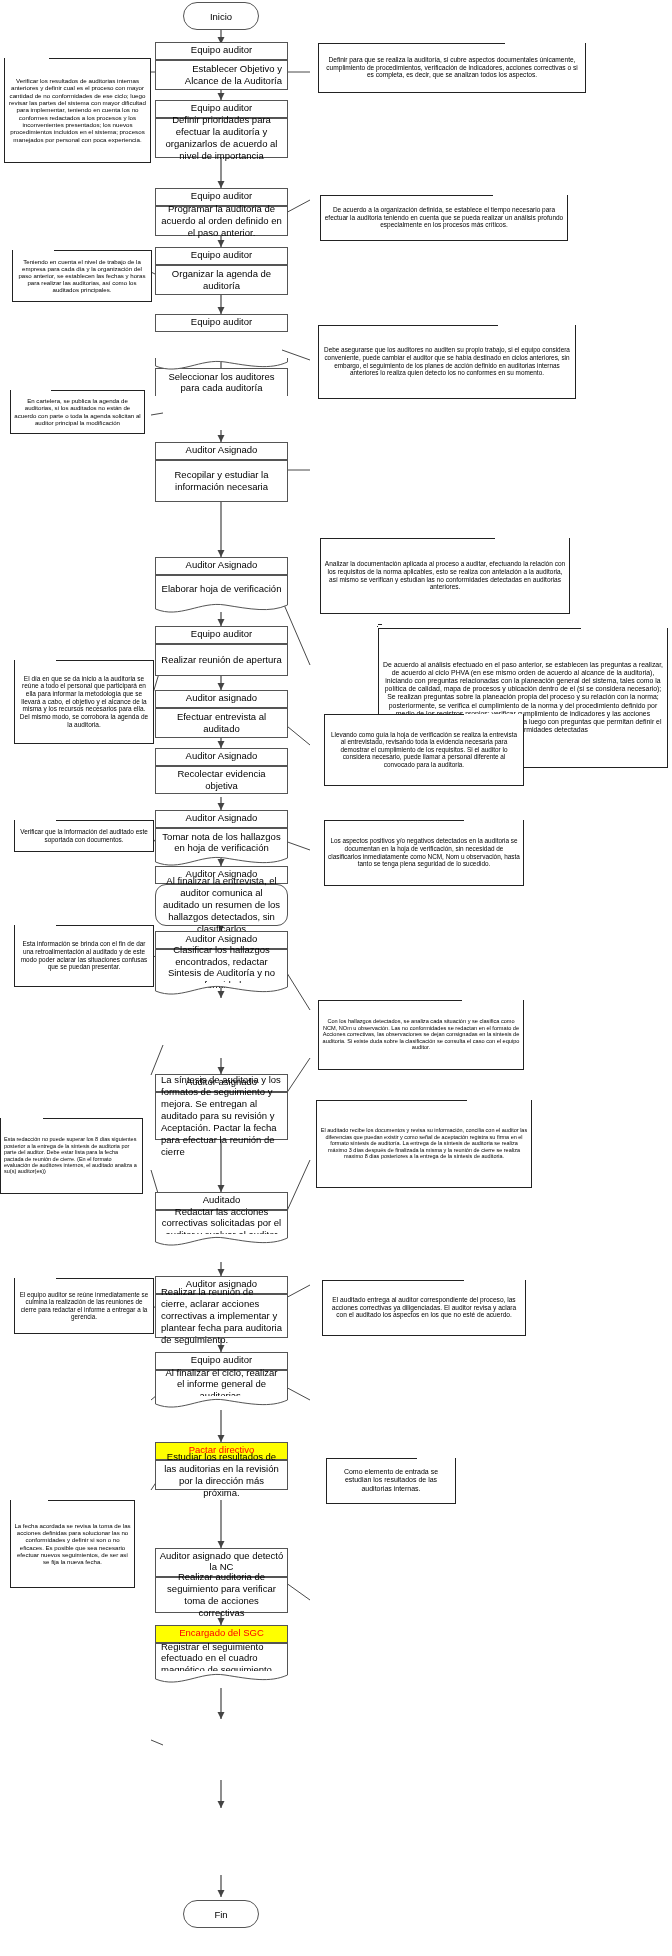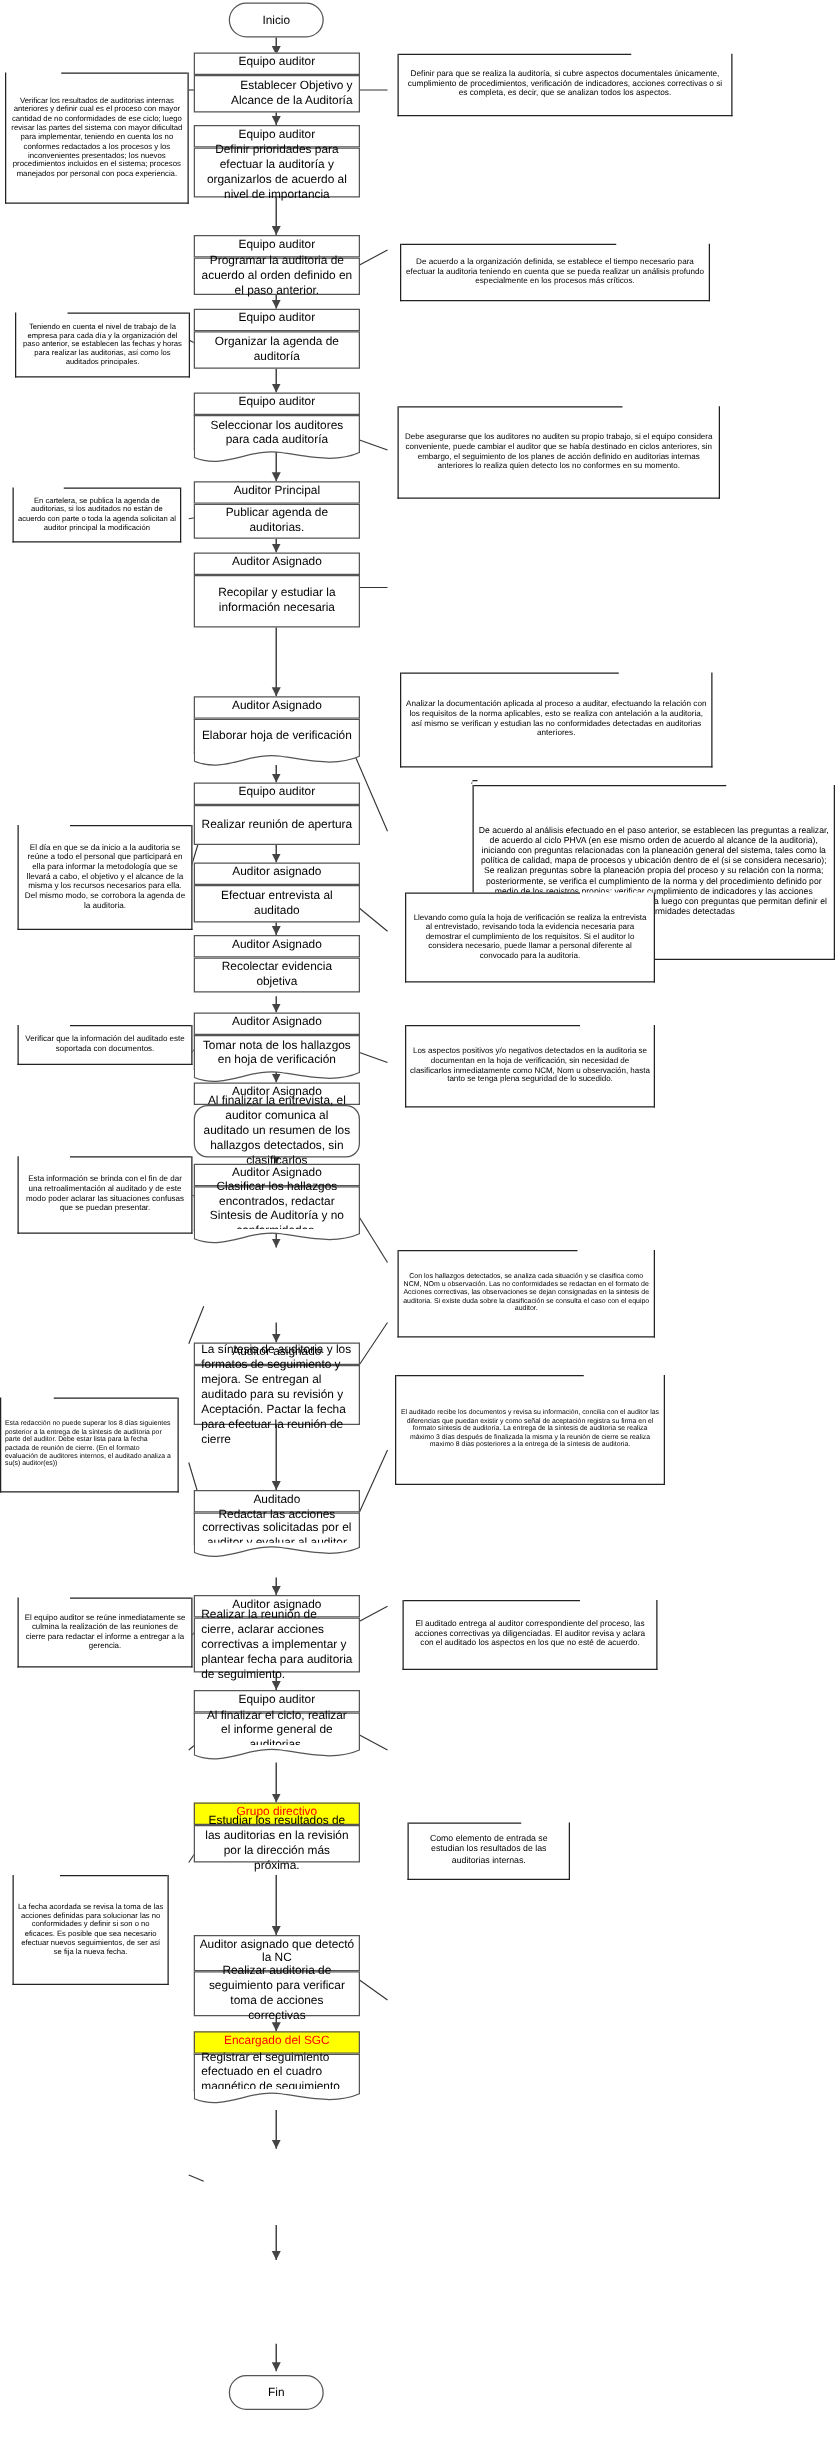--- a/index.html
+++ b/index.html
@@ -162,30 +162,26 @@
     <div class="body" style="height:30px;">Programar la auditoria de acuerdo  al orden definido en el paso anterior.</div>
   </div>
 
   <div class="node" style="left:155px;top:247px;width:133px;">
     <div class="hdr">Equipo auditor</div>
     <div class="body" style="height:30px;">Organizar la agenda de auditoría</div>
   </div>
 
   <div class="node" style="left:155px;top:314px;width:133px;">
     <div class="hdr">Equipo auditor</div>
-    <div class="body nobottom" style="height:28px;">Seleccionar los auditores para cada auditoría</div>
+    <div class="body nobottom" style="height:28px;margin-top:36px;">Seleccionar los auditores para cada auditoría</div>
     <svg class="wave" width="133" height="14" viewBox="0 0 133 14" style="top:44px;">
       <path d="M0.5,0 L0.5,8 C25,18 45,0 70,4 C95,8 115,12 132.5,4 L132.5,0" fill="#fff" stroke="#555" stroke-width="1"></path>
     </svg>
   </div>
 
-  <div class="node" style="left:155px;top:385px;width:133px;">
-    <div class="hdr">Auditor Principal</div>
-    <div class="body" style="height:28px;">Publicar agenda de auditorias.</div>
-  </div>
 
   <div class="node" style="left:155px;top:442px;width:133px;">
     <div class="hdr">Auditor Asignado</div>
     <div class="body" style="height:42px;">Recopilar y estudiar la información necesaria</div>
   </div>
 
   <div class="node" style="left:155px;top:557px;width:133px;">
     <div class="hdr">Auditor Asignado</div>
     <div class="body nobottom" style="height:28px;">Elaborar hoja de verificación</div>
     <svg class="wave" width="133" height="14" viewBox="0 0 133 14" style="top:44px;">
@@ -249,21 +245,21 @@
 
   <div class="node" style="left:155px;top:1352px;width:133px;">
     <div class="hdr">Equipo auditor</div>
     <div class="body nobottom" style="height:28px;">Al finalizar el ciclo, realizar el informe general de auditorias.</div>
     <svg class="wave" width="133" height="14" viewBox="0 0 133 14" style="top:44px;">
       <path d="M0.5,0 L0.5,8 C25,18 45,0 70,4 C95,8 115,12 132.5,4 L132.5,0" fill="#fff" stroke="#555" stroke-width="1"></path>
     </svg>
   </div>
 
   <div class="node yellow" style="left:155px;top:1442px;width:133px;">
-    <div class="hdr">Grupo directivo</div>
+    <div class="hdr">Pactar directivo</div>
     <div class="body" style="height:30px;">Estudiar los resultados de las auditorias en la revisión por la dirección más próxima.</div>
   </div>
 
   <div class="node" style="left:155px;top:1548px;width:133px;">
     <div class="hdr">Auditor asignado que detectó la NC</div>
     <div class="body" style="height:36px;">Realizar auditoria de seguimiento para verificar toma de acciones correctivas</div>
   </div>
 
   <div class="node yellow" style="left:155px;top:1625px;width:133px;">
     <div class="hdr">Encargado del SGC</div>

